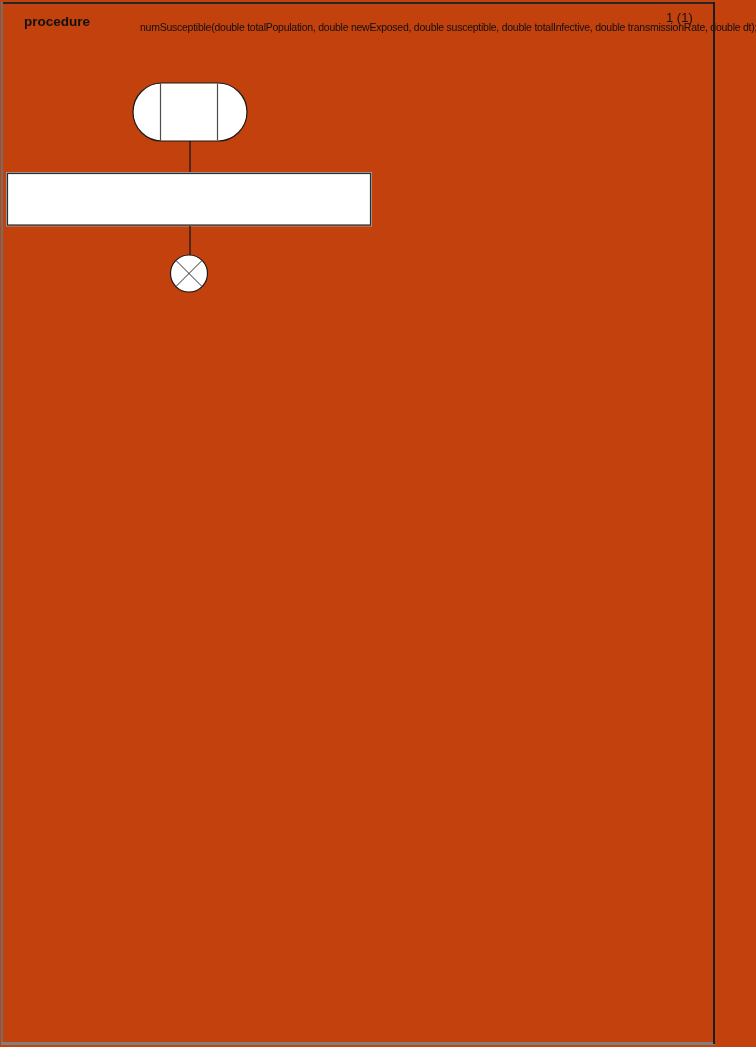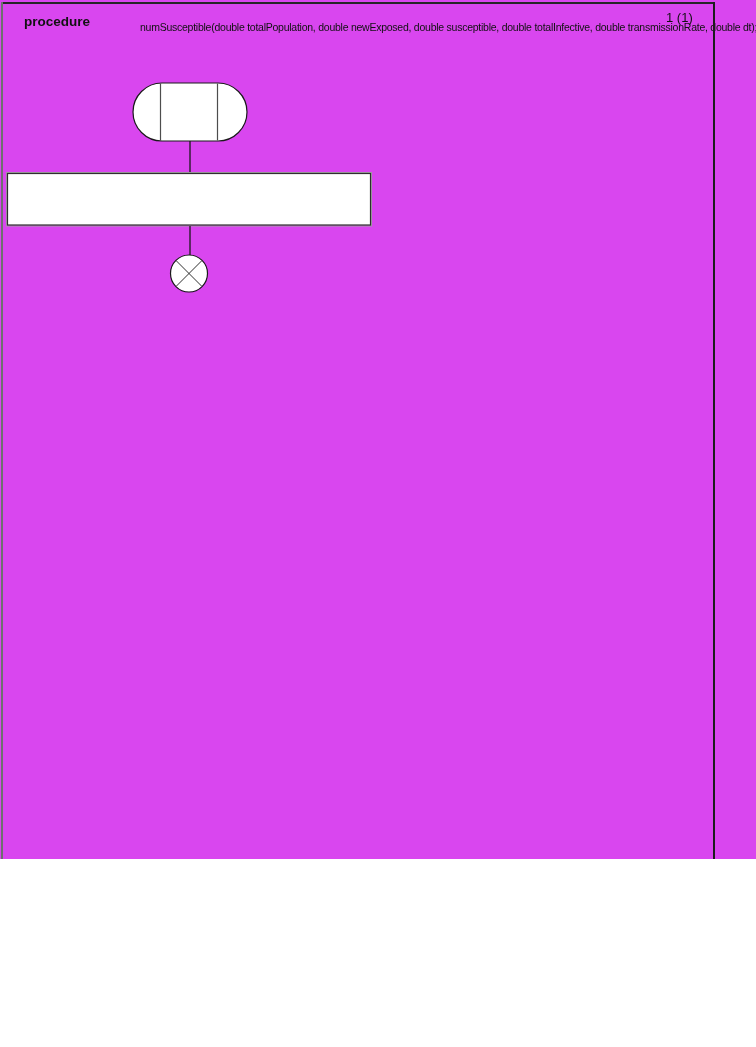--- a/index.html
+++ b/index.html
@@ -4,22 +4,22 @@
 <style>
   html, body {
     margin: 0;
     padding: 0;
     background: #ffffff;
     font-family: "Liberation Sans", sans-serif;
   }
   .stage {
     position: relative;
     width: 756px;
-    height: 859px;
-    background: #d946ef;
+    height: 1047px;
+    background: #c2410c;
     overflow: hidden;
     text-decoration: underline;
   }
   
   .border-line { position: absolute; }
   .border-top    { left: 2px;   top: 2px;    width: 713px; height: 2px;   background: #262626; z-index: 3; }
   .border-right  { left: 713px; top: 2px;    width: 2px;   height: 1042px;background: #1c1c1c; z-index: 6; }
   .border-bottom { left: 1px;   top: 1042px; width: 714px; height: 3px;   background: #7f7f7f; z-index: 3; }
   .border-left   { left: 1px;   top: 2px;    width: 2px;   height: 1040px;background: #6f6f6f; z-index: 3; }
 

